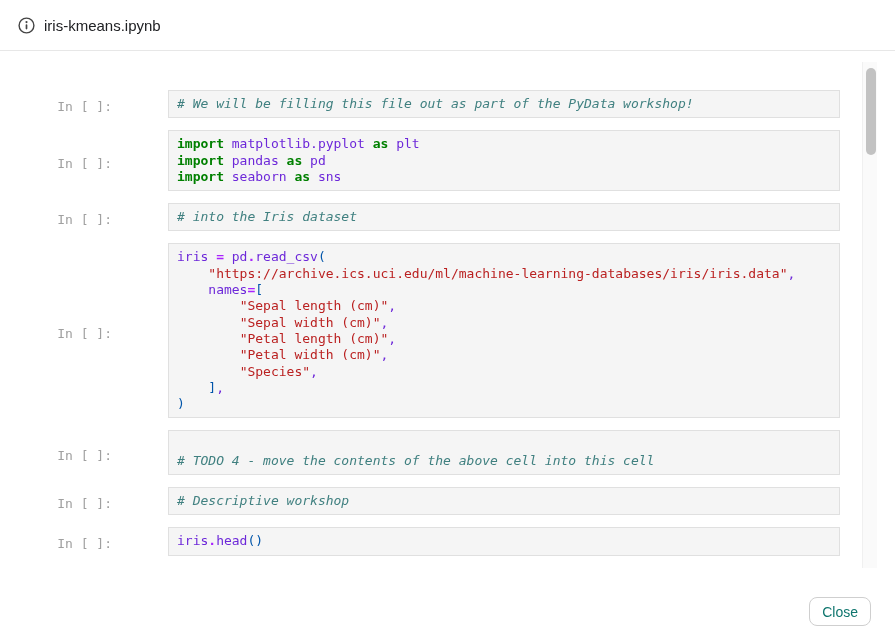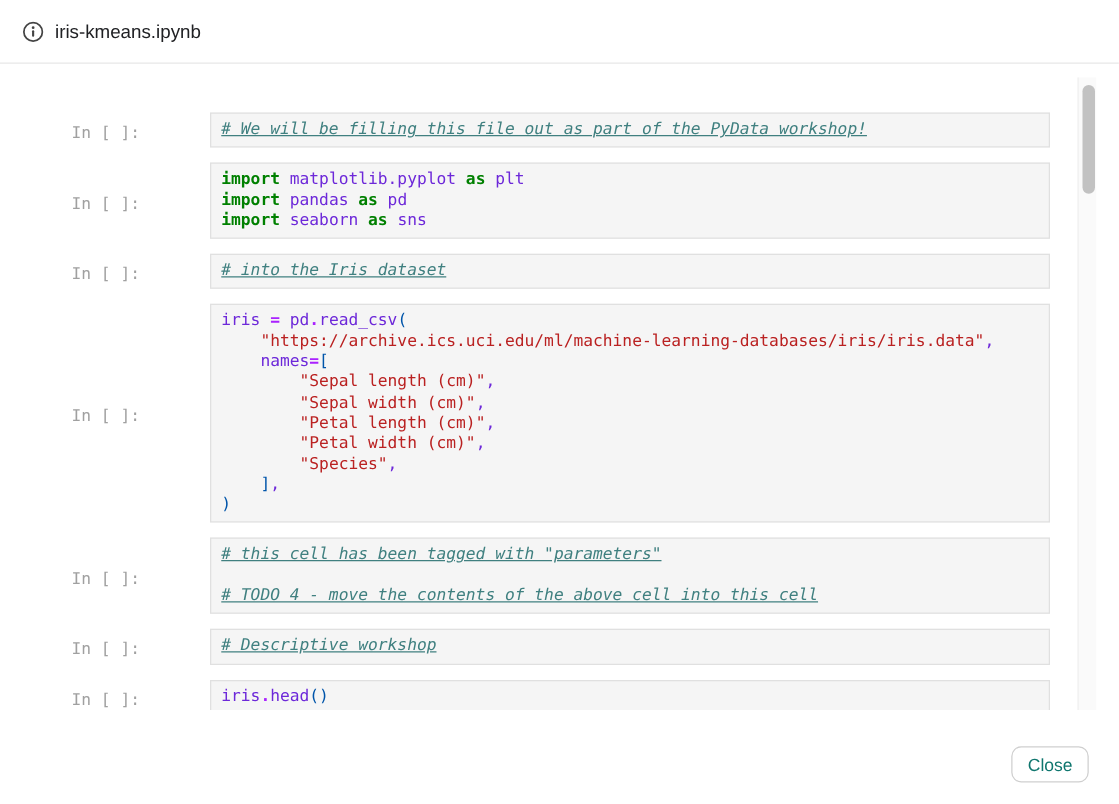--- a/index.html
+++ b/index.html
@@ -19,21 +19,21 @@
   .cell-row { display: flex; align-items: center; margin-bottom: 12px; width: 783px; gap: 48px; }
   .prompt { flex: 0 0 55px; font-family: "DejaVu Sans Mono", monospace; font-size: 13px;
     line-height: 16.3px; color: var(--prompt-color, #a0a0a0); white-space: pre;
     text-align: right; padding-top: 6px; }
   .code-box { flex: 1 1 auto; margin-left: 8px; background: var(--cell-bg, #f5f5f5);
     border: 1px solid var(--cell-border, #e0e0e0); padding: 5px 8px; min-height: 28px; }
   .code-line { font-family: "DejaVu Sans Mono", monospace; font-size: 13px;
     line-height: 16.3px; white-space: pre; color: #000; }
 
   .tok-plain { color: #6d28d9; }
-  .tok-com   { color: var(--syn-comment, #408080); font-style: italic; text-decoration: underline; }
+  .tok-com   { color: var(--syn-comment, #408080); font-style: italic; }
   .tok-kw    { color: var(--syn-keyword, #008000); font-weight: bold; }
   .tok-op    { color: var(--syn-operator, #AA22FF); font-weight: bold; }
   .tok-str   { color: var(--syn-string, #BA2121); }
   .tok-punc  { color: var(--syn-punct, #0055AA); }
 
   
   .scrollbar-track { position: absolute; top: 62px; right: 18px; width: 15px; height: 506px;
     background: #fafafa; border-left: 1px solid #f0f0f0; }
   .scrollbar-thumb { position: absolute; top: 6px; left: 2.5px; width: 10px; height: 87px;
     border-radius: 5px; background: #c2c2c2; }
@@ -89,21 +89,20 @@
           <div class="code-line"><span class="tok-plain">        </span><span class="tok-str">"Petal length (cm)"</span><span class="tok-plain">,</span></div>
           <div class="code-line"><span class="tok-plain">        </span><span class="tok-str">"Petal width (cm)"</span><span class="tok-plain">,</span></div>
           <div class="code-line"><span class="tok-plain">        </span><span class="tok-str">"Species"</span><span class="tok-plain">,</span></div>
           <div class="code-line"><span class="tok-plain">    </span><span class="tok-punc">]</span><span class="tok-plain">,</span></div>
           <div class="code-line"><span class="tok-punc">)</span></div>
         </div>
       </div>
       <div class="cell-row">
         <div class="prompt">In [ ]:</div>
         <div class="code-box">
-          <div class="code-line"><span class="tok-com"># this cell has been tagged with "parameters"</span></div>
           <div class="code-line">&nbsp;</div>
           <div class="code-line"><span class="tok-com"># TODO 4 - move the contents of the above cell into this cell</span></div>
         </div>
       </div>
       <div class="cell-row">
         <div class="prompt">In [ ]:</div>
         <div class="code-box">
           <div class="code-line"><span class="tok-com"># Descriptive workshop</span></div>
         </div>
       </div>

